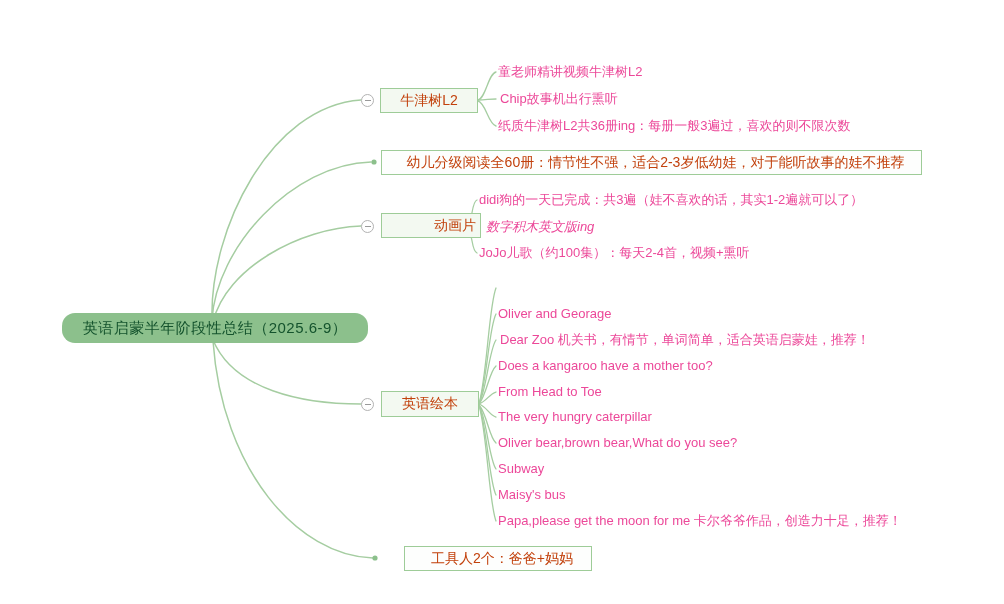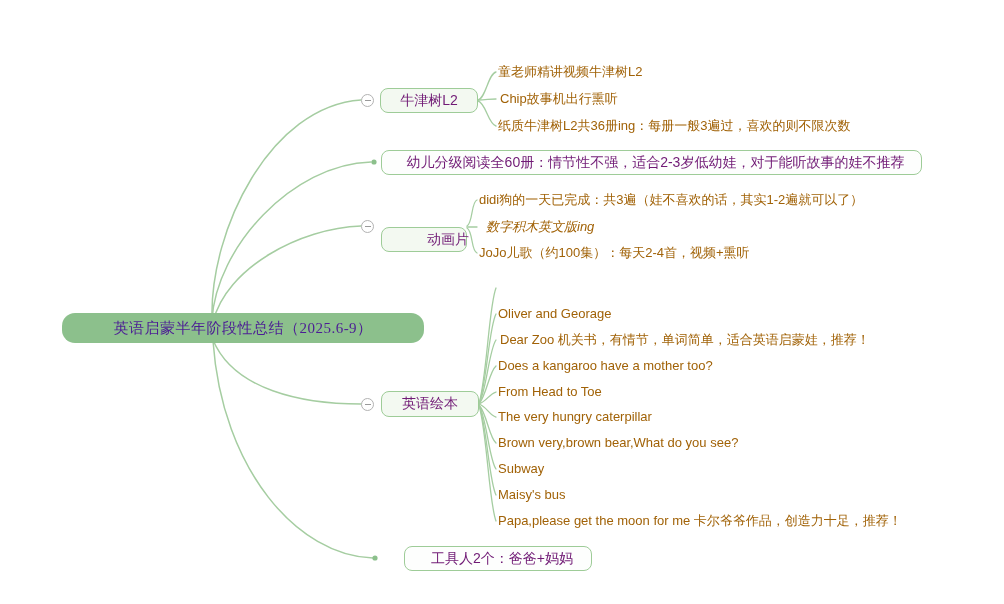--- a/index.html
+++ b/index.html
@@ -26,41 +26,40 @@
     position: absolute;
     box-sizing: border-box;
     display: flex;
     align-items: center;
     justify-content: center;
     white-space: nowrap;
     cursor: default;
   }
   .root-node {
     left: 62px; top: 313px;
-    width: 362px; height: 30px;
+    width: 306px; height: 30px;
     background: #8CC08C;
-    color: #4c1d95;
+    color: #14532d;
     border-radius: 13px;
     font-size: 15px;
     letter-spacing: 0.5px;
-    font-family: Liberation Serif, serif;
   }
   .node-box {
     border: 1px solid #9ECC98;
-    border-radius: 8px;
-    color: #701a75;
+    border-radius: 0;
+    color: #c2410c;
     font-size: 14px;
   }
   .tinted { background: #F3F9F1; }
   .plain  { background: #FDFEFD; padding-left: 8px; }
   .leaf {
     position: absolute;
     transform: translateY(-50%);
     font-size: 13px;
-    color: #a16207;
+    color: #ec4899;
     white-space: nowrap;
     line-height: 18px;
     cursor: default;
     text-align: center;
   }
   .collapse-btn {
     position: absolute;
     width: 13px; height: 13px;
     border: 1.2px solid #b2b2b2;
     border-radius: 50%;
@@ -113,21 +112,21 @@
       <circle cx="375" cy="558" r="2.6"></circle>
     </g>
   </svg>
 
   <div class="node root-node">英语启蒙半年阶段性总结（2025.6-9）</div>
 
   <div class="node node-box tinted" style="left:380px;top:88px;width:98px;height:25px;">牛津树L2</div>
 
   <div class="node node-box plain" style="left:381px;top:150px;width:541px;height:25px;">幼儿分级阅读全60册：情节性不强，适合2-3岁低幼娃，对于能听故事的娃不推荐</div>
 
-  <div class="node node-box tinted" style="left:381px;top:227px;width:86px;height:25px;padding-left:48px;">动画片</div>
+  <div class="node node-box tinted" style="left:381px;top:213px;width:100px;height:25px;padding-left:48px;">动画片</div>
 
   <div class="node node-box tinted" style="left:381px;top:391px;width:98px;height:26px;">英语绘本</div>
 
   <div class="node node-box plain" style="left:381px;top:546px;width:188px;height:25px;margin-left:23px;">工具人2个：爸爸+妈妈</div>
 
   <div class="collapse-btn" style="left:361px;top:94px;">
       <span class="minus-line"></span>
     </div>
   <div class="collapse-btn" style="left:361px;top:220px;">
       <span class="minus-line"></span>
@@ -142,18 +141,18 @@
 
   <div class="leaf" style="left:479px;top:200px;">didi狗的一天已完成：共3遍（娃不喜欢的话，其实1-2遍就可以了）</div>
   <div class="leaf" style="left:486px;top:227px;font-style:italic;">数字积木英文版ing</div>
   <div class="leaf" style="left:479px;top:253px;">JoJo儿歌（约100集）：每天2-4首，视频+熏听</div>
 
   <div class="leaf" style="left:498px;top:314px;">Oliver and Georage</div>
   <div class="leaf" style="left:500px;top:340px;">Dear Zoo 机关书，有情节，单词简单，适合英语启蒙娃，推荐！</div>
   <div class="leaf" style="left:498px;top:366px;">Does a kangaroo have a mother too?</div>
   <div class="leaf" style="left:498px;top:392px;">From Head to Toe</div>
   <div class="leaf" style="left:498px;top:417px;">The very hungry caterpillar</div>
-  <div class="leaf" style="left:498px;top:443px;">Brown very,brown bear,What do you see?</div>
+  <div class="leaf" style="left:498px;top:443px;">Oliver bear,brown bear,What do you see?</div>
   <div class="leaf" style="left:498px;top:469px;">Subway</div>
   <div class="leaf" style="left:498px;top:495px;">Maisy's bus</div>
   <div class="leaf" style="left:498px;top:521px;">Papa,please get the moon for me 卡尔爷爷作品，创造力十足，推荐！</div>
 
 </div>
 
 </body></html>

